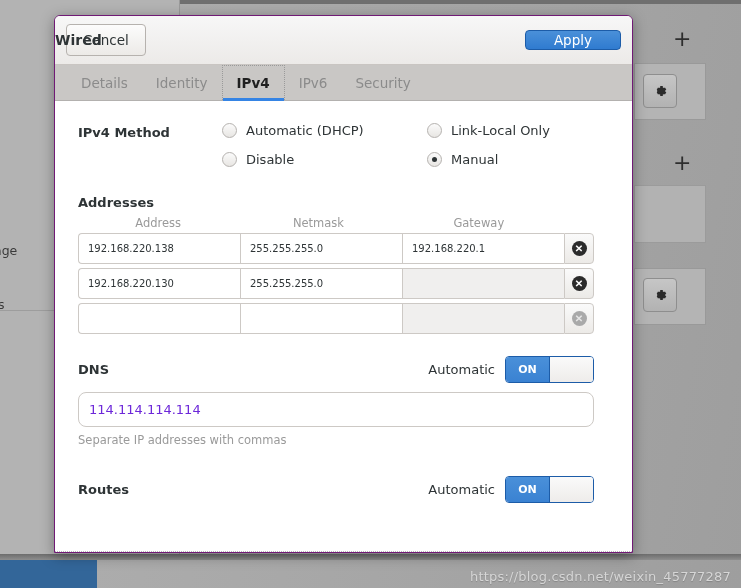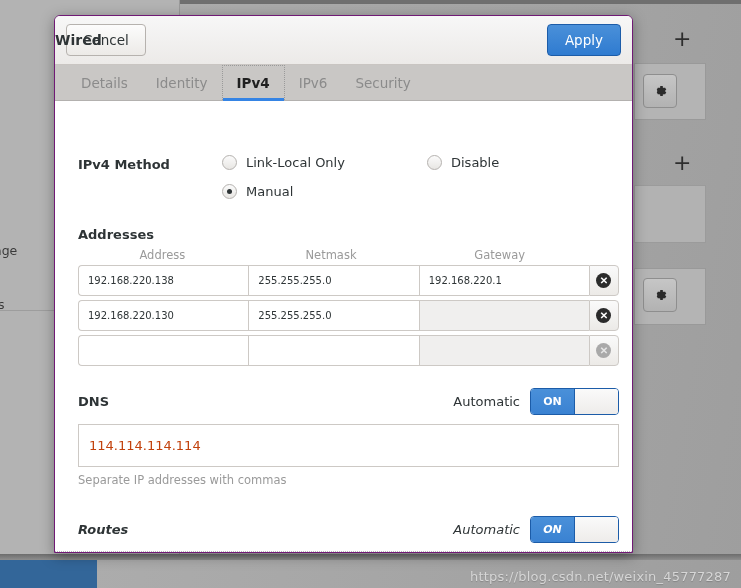--- a/index.html
+++ b/index.html
@@ -125,22 +125,22 @@
   .dialog-title {
     position: absolute;
     left: 0; right: 0;
     text-align: left;
     font-size: 14px;
     font-weight: bold;
     color: #2e3436;
     pointer-events: none;
   }
   .btn-apply {
-    height: 32px;
-    padding: 0 17px;
+    height: 20px;
+    padding: 0 28px;
     margin-left: auto;
     border: 1px solid #1c5ca8;
     border-radius: 4px;
     background: linear-gradient(#4a90d9,#2f7bd0);
     color: #ffffff;
     font-size: 13.5px;
     font-family: inherit;
     cursor: pointer;
     position: relative;
     z-index: 2;
@@ -179,24 +179,23 @@
     position: absolute;
     left: 0; right: 0; bottom: -1px;
     height: 3px;
     background: #3584e4;
   }
 
   
   .dlg-body {
     flex: 1 1 auto;
     background: #ffffff;
-    padding: 22px 13px 0 23px;
+    padding: 22px 38px 0 23px;
     overflow: hidden;
     position: relative;
-    margin-top: 32px;
   }
 
   
   .method-block { display: flex; margin-bottom: 28px; }
   .method-label {
     width: 144px;
     font-size: 13px;
     font-weight: bold;
     color: #2e3436;
     padding-top: 2px;
@@ -328,27 +327,27 @@
     justify-content: center;
   }
   .switch .knob {
     flex: 1;
     background: linear-gradient(#fafafa,#eeecea);
     border-left: 1px solid #1c5ca8;
   }
 
   .dns-input {
     width: 100%;
-    height: 43px;
+    height: 35px;
     margin-top: 9px;
     border: 1px solid #cdc9c5;
-    border-radius: 0;
+    border-radius: 8px;
     padding: 0 10px;
     font-size: 13px;
-    color: #c2410c;
+    color: #6d28d9;
     font-family: inherit;
     outline: none;
   }
   .hint {
     font-size: 11.5px;
     color: #9a9a9a;
     margin-top: 6px;
   }
   .bottom-dots {
     position: absolute;
@@ -405,20 +404,24 @@
     <button class="tab active">IPv4</button>
     <button class="tab">IPv6</button>
     <button class="tab">Security</button>
   </div>
 
   <div class="dlg-body">
 
     <div class="method-block">
       <div class="method-label">IPv4 Method</div>
       <div class="method-grid">
+        <label class="radio-opt">
+          <span class="radio"></span>
+          <span>Automatic (DHCP)</span>
+        </label>
         <label class="radio-opt">
           <span class="radio"></span>
           <span>Link-Local Only</span>
         </label>
         <label class="radio-opt">
           <span class="radio"></span>
           <span>Disable</span>
         </label>
         <label class="radio-opt">
           <span class="radio checked"></span>
@@ -470,21 +473,21 @@
         <div class="switch">
           <div class="on">ON</div>
           <div class="knob"></div>
         </div>
       </div>
       <input class="dns-input" value="114.114.114.114" style="">
       <div class="hint">Separate IP addresses with commas</div>
     </div>
 
     <div>
-      <div class="sec-row" style="margin-top:29px;font-style:italic;">
+      <div class="sec-row" style="margin-top:29px;">
         <div class="section-head">Routes</div>
         <div class="auto-label">Automatic</div>
         <div class="switch">
           <div class="on">ON</div>
           <div class="knob"></div>
         </div>
       </div>
     </div>
 
     <div class="bottom-dots"></div>

